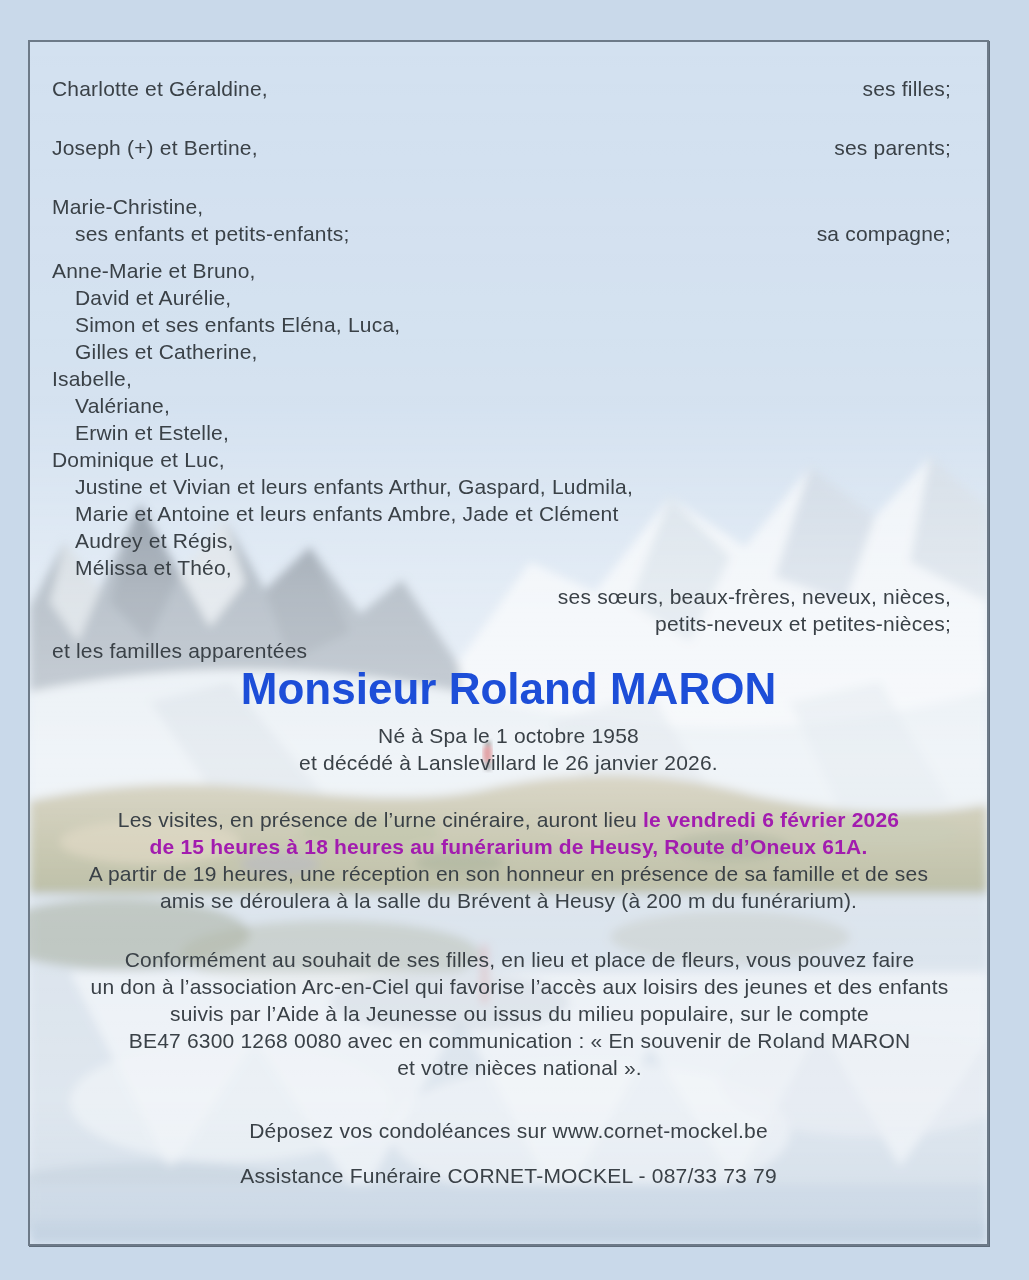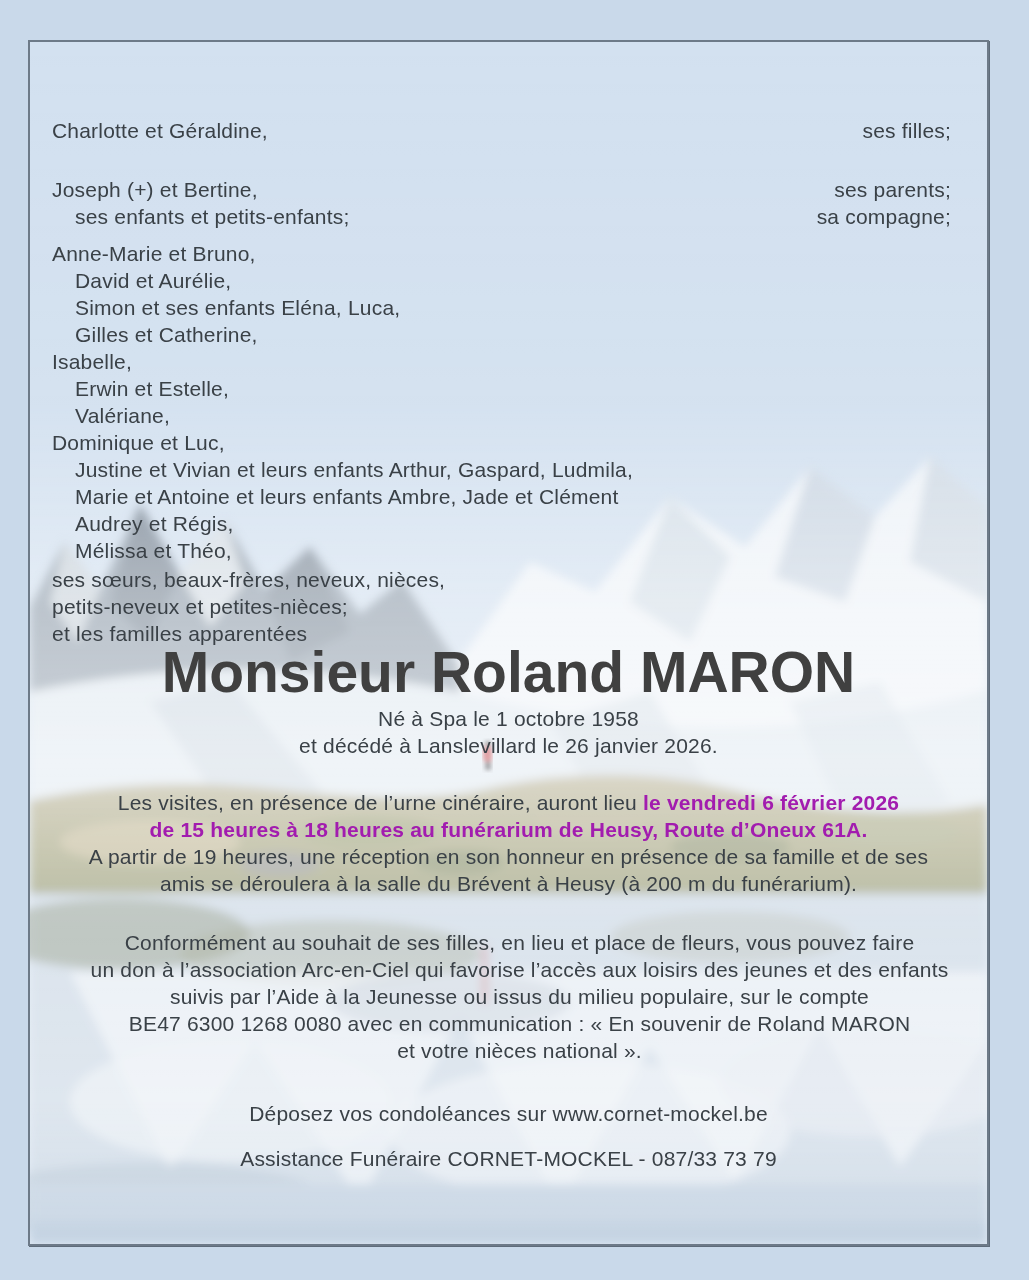--- a/index.html
+++ b/index.html
@@ -19,35 +19,35 @@
     background:#d3e1f0;
     overflow:hidden;
     box-shadow:1px 1px 0 #5f6c7a;
   }
   .bg{position:absolute;left:0;top:0;width:100%;height:100%;}
   .content{
     position:relative;z-index:2;
     padding-top:33px;
     font-size:21px;line-height:27px;letter-spacing:0.2px;
   }
-  .names{padding-left:22px;padding-right:36px;margin-top:42px;}
+  .names{padding-left:22px;padding-right:36px;}
   .row{display:flex;justify-content:space-between;}
   .row .l{white-space:pre;}
   .row .r{text-align:right;white-space:pre;}
-  .row.right-only{justify-content:flex-start;}
+  .row.right-only{justify-content:flex-end;}
   .ind{padding-left:23px;display:inline-block;}
   .mt-lg{margin-top:32px;}
   .mt-sm{margin-top:10px;}
   .mt-2{margin-top:2px;}
   .centered{text-align:center;padding:0 4px;}
   .intro{margin-top:22px;}
   .deceased{
     margin-top:2px;
-    font-size:57px;line-height:46px;font-weight:bold;
-    color:#404040;letter-spacing:0;
+    font-size:44px;line-height:46px;font-weight:bold;
+    color:#1d4ed8;letter-spacing:0;
   }
   .birth{margin-top:10px;}
   .visits{margin-top:30px;}
   .donation{margin-top:32px;padding-left:26px;}
   .condolences{margin-top:36px;}
   .funeral-home{margin-top:18px;}
   .b{font-weight:bold;color:#a21caf;}
 </style>
 </head>
 <body>
@@ -139,44 +139,47 @@
 
       <div class="names">
         <div class="row">
           <span class="l">Charlotte et Géraldine,</span>
           <span class="r">ses filles;</span>
         </div>
         <div class="row mt-lg">
           <span class="l">Joseph (+) et Bertine,</span>
           <span class="r">ses parents;</span>
         </div>
+        <div class="row mt-lg">
+          <span class="l">Marie-Christine,</span>
+        </div>
         <div class="row">
           <span class="l ind">ses enfants et petits-enfants;</span>
           <span class="r">sa compagne;</span>
         </div>
         <div class="row mt-sm">
           <span class="l">Anne-Marie et Bruno,</span>
         </div>
         <div class="row">
           <span class="l ind">David et Aurélie,</span>
         </div>
         <div class="row">
           <span class="l ind">Simon et ses enfants Eléna, Luca,</span>
         </div>
         <div class="row">
           <span class="l ind">Gilles et Catherine,</span>
         </div>
         <div class="row">
           <span class="l">Isabelle,</span>
         </div>
         <div class="row">
+          <span class="l ind">Valériane,</span>
+        </div>
+        <div class="row">
           <span class="l ind">Erwin et Estelle,</span>
-        </div>
-        <div class="row">
-          <span class="l ind">Valériane,</span>
         </div>
         <div class="row">
           <span class="l">Dominique et Luc,</span>
         </div>
         <div class="row">
           <span class="l ind">Justine et Vivian et leurs enfants Arthur, Gaspard, Ludmila,</span>
         </div>
         <div class="row">
           <span class="l ind">Marie et Antoine et leurs enfants Ambre, Jade et Clément</span>
         </div>

